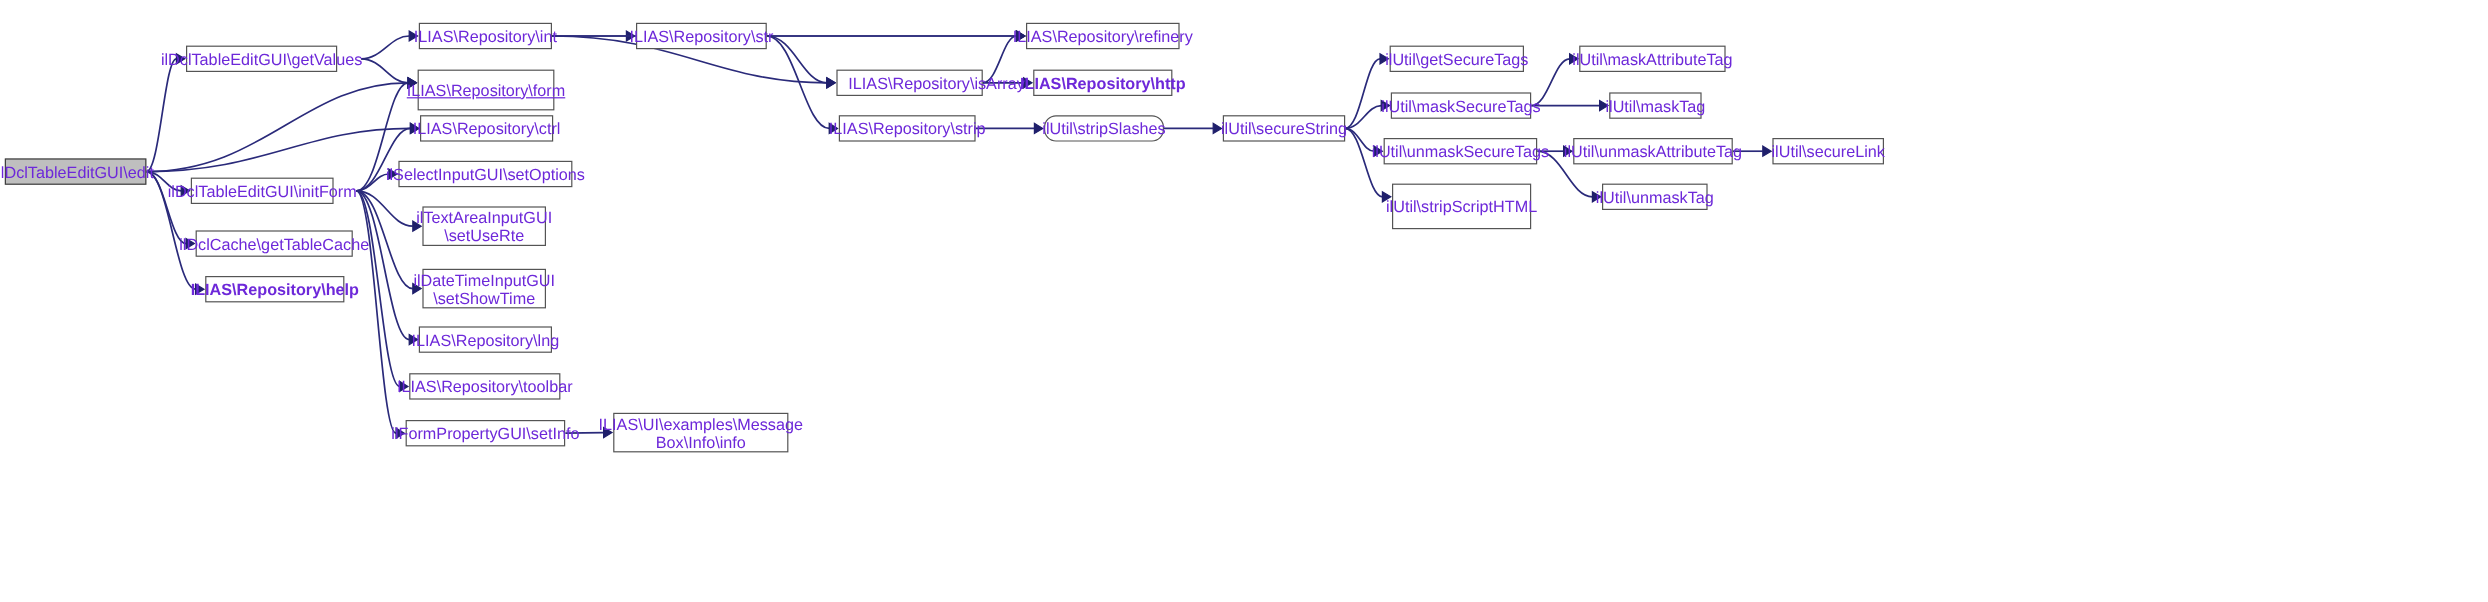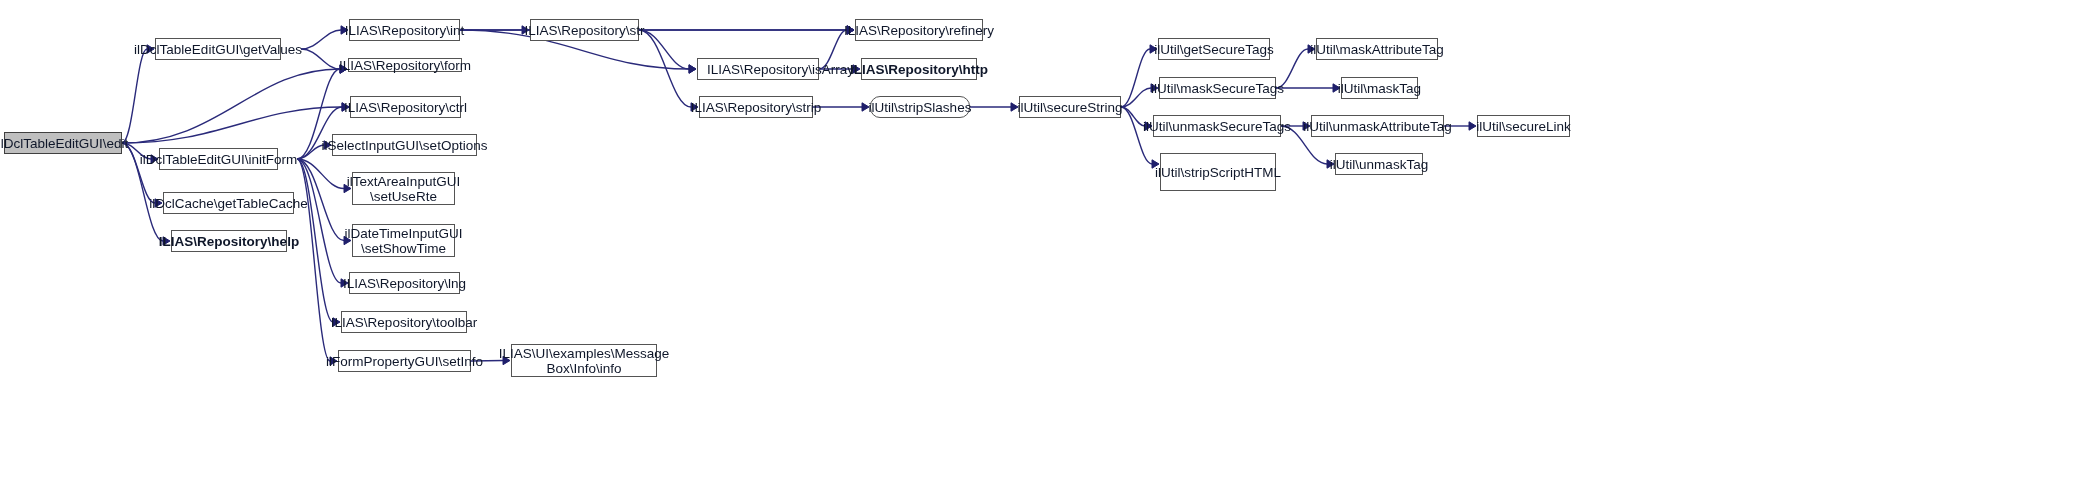--- a/index.html
+++ b/index.html
@@ -9,21 +9,21 @@
     height:502px;
     background:#ffffff;
     font-family:"Liberation Sans", sans-serif;
     overflow:hidden;
   }
   .node{
     position:absolute;
     box-sizing:border-box;
     border:1px solid #545454;
     background:#ffffff;
-    color:#0f172a;
+    color:#6d28d9;
     font-size:13.5px;
     line-height:15px;
     display:flex;
     align-items:center;
     justify-content:center;
     text-align:center;
     white-space:pre-line;
     letter-spacing:0px;
     padding:0 3px;
   }
@@ -199,21 +199,21 @@
         <polygon points="1476,126 1469,121.8 1469,130.2"></polygon>
       </g>
     </svg>
   <div id="node-layer">
       <div class="node root" style="left: 4px; top: 132px; width: 118px; height: 22px;">ilDclTableEditGUI\edit</div>
       <div class="node" style="left: 155px; top: 38px; width: 126px; height: 22px;">ilDclTableEditGUI\getValues</div>
       <div class="node" style="left: 159px; top: 148px; width: 119px; height: 22px;">ilDclTableEditGUI\initForm</div>
       <div class="node" style="left: 163px; top: 192px; width: 131px; height: 22px;">ilDclCache\getTableCache</div>
       <div class="node" style="left: 171px; top: 230px; width: 116px; height: 22px; font-weight: bold;">ILIAS\Repository\help</div>
       <div class="node" style="left: 349px; top: 19px; width: 111px; height: 22px;">ILIAS\Repository\int</div>
-      <div class="node" style="left: 348px; top: 58px; width: 114px; height: 14px;">ILIAS\Repository\form</div>
+      <div class="node" style="left: 348px; top: 58px; width: 114px; height: 34px; text-decoration: underline;">ILIAS\Repository\form</div>
       <div class="node" style="left: 350px; top: 96px; width: 111px; height: 22px;">ILIAS\Repository\ctrl</div>
       <div class="node" style="left: 332px; top: 134px; width: 145px; height: 22px;">ilSelectInputGUI\setOptions</div>
       <div class="node" style="left: 352px; top: 172px; width: 103px; height: 33px;">ilTextAreaInputGUI
 \setUseRte</div>
       <div class="node" style="left: 352px; top: 224px; width: 103px; height: 33px;">ilDateTimeInputGUI
 \setShowTime</div>
       <div class="node" style="left: 349px; top: 272px; width: 111px; height: 22px;">ILIAS\Repository\lng</div>
       <div class="node" style="left: 341px; top: 311px; width: 126px; height: 22px;">ILIAS\Repository\toolbar</div>
       <div class="node" style="left: 338px; top: 350px; width: 133px; height: 22px;">ilFormPropertyGUI\setInfo</div>
       <div class="node" style="left: 511px; top: 344px; width: 146px; height: 33px;">ILIAS\UI\examples\Message

